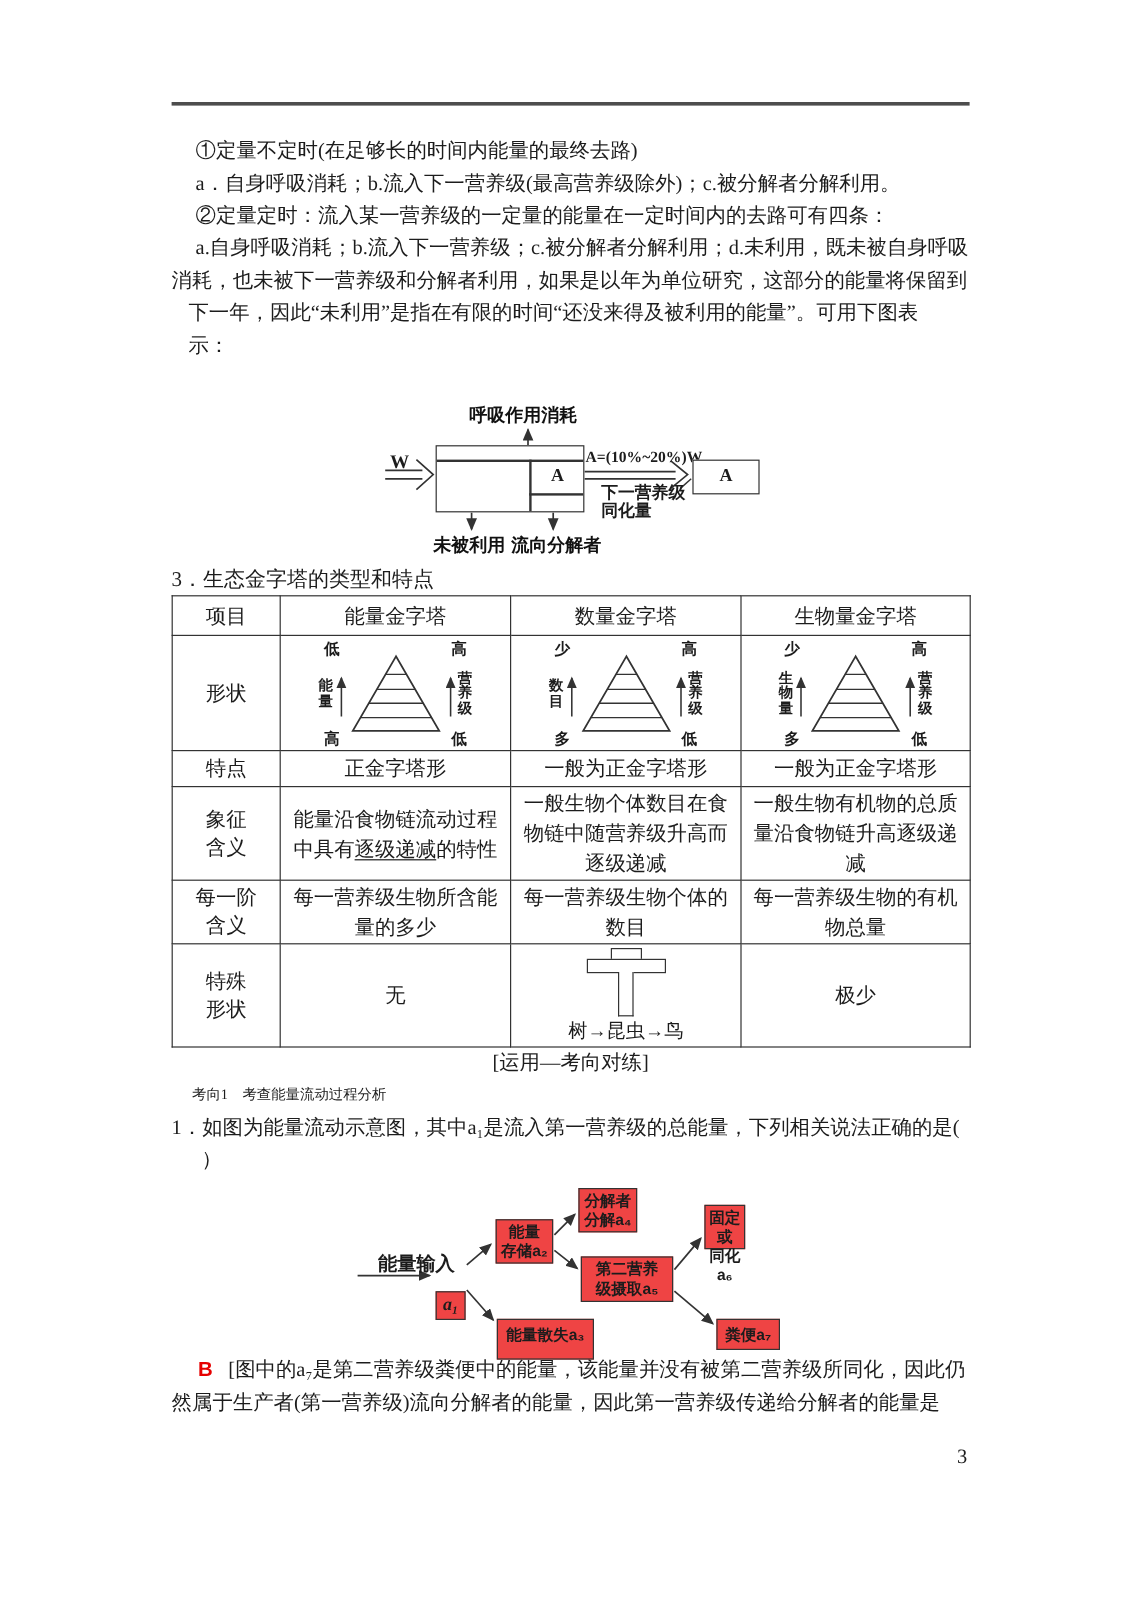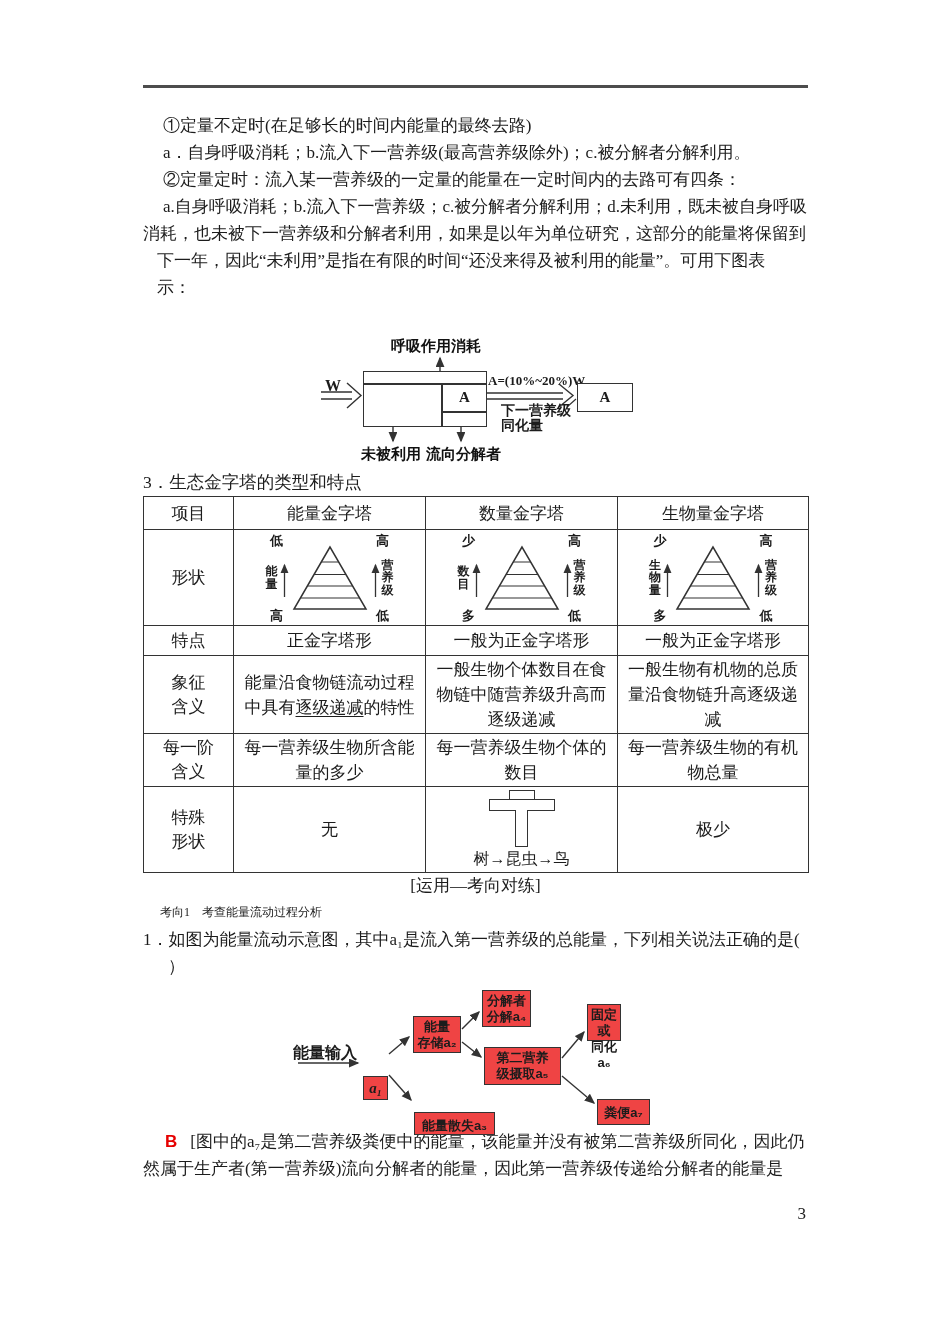--- a/index.html
+++ b/index.html
@@ -72,31 +72,31 @@
   .t-cap { font-size:16px; margin-top:2px; }
 
   
   .banner { text-align:center; font-size:17px; line-height:26px; }
   .kaoxiang { font-size:12px; line-height:27px; padding-left:17px; }
   .q1 p:nth-child(2) { padding-left:25px; }
 
   
   .d2 { position:relative; height:148px; font-family:"Liberation Sans","DejaVu Sans",sans-serif; }
   .d2 svg.wires { position:absolute; left:0; top:0; }
-  .d2-input { position:absolute; left:150px; top:63px; font-weight:bold; font-size:16px; }
+  .d2-input { position:absolute; left:172px; top:63px; font-weight:bold; font-size:16px; }
   .d2-box { position:absolute; border:1.6px solid #333; background:#ef4444; text-align:center;
             font-weight:bold; font-size:13px; line-height:16px; padding-top:2px; }
   .d2-a1 { left:220px; top:72px; width:25px; height:24px;
            font-family:"Liberation Serif",serif; font-style:italic; font-size:15px; line-height:19px; font-weight:bold;margin-top:24px; }
   .d2-store { left:270px; top:36px; width:48px; height:37px; }
   .d2-decomp { left:339px; top:10px; width:49px; height:37px; }
   .d2-second { left:341px; top:67px; width:77px; height:38px; }
   .d2-fix { left:444px; top:24px; width:34px; height:37px; }
   .d2-feces { left:454px; top:119px; width:53px; height:26px; line-height:21px; }
-  .d2-loss { left:271px; top:132px; width:81px; height:23px; line-height:21px; }
+  .d2-loss { left:271px; top:119px; width:81px; height:34px; line-height:21px; }
 
   
   .opts p { padding-left:22px; }
   .ans p.l1 { padding-left:22px; }
   .ans-b { color:#e60000; font-weight:bold; font-family:"Liberation Sans",sans-serif; margin-right:13px; }
   .pagenum { margin-top:22px; text-align:right; padding-right:2px; font-size:17px; }
 
   .wires path, .wires line, .wires polygon { stroke:#333; }
 </style>
 </head>

